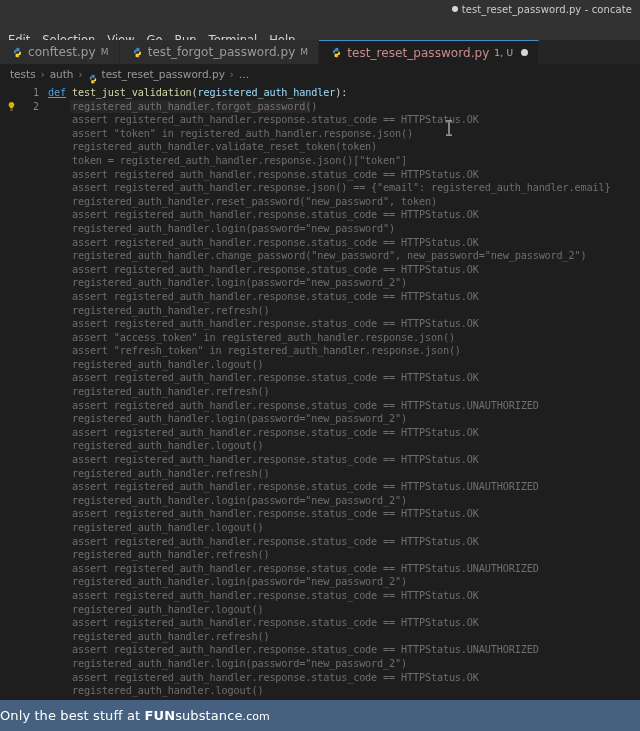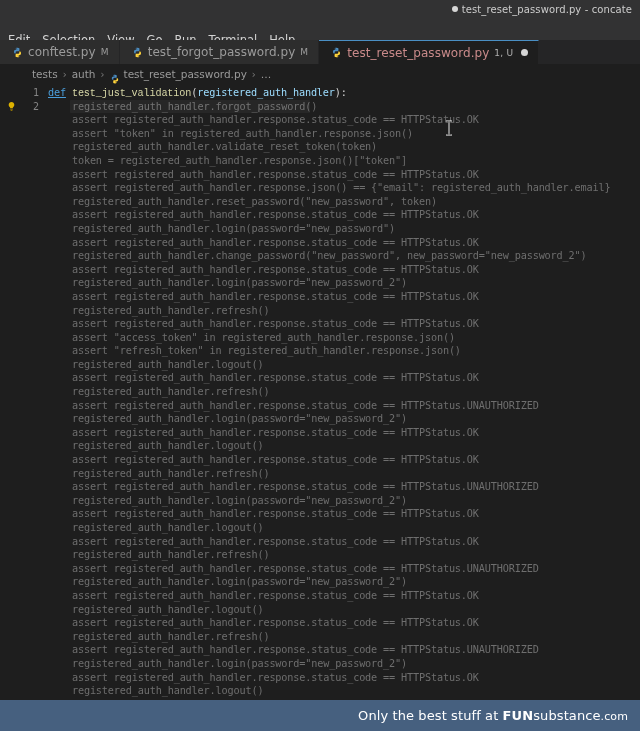--- a/index.html
+++ b/index.html
@@ -131,21 +131,21 @@
     background: #252526;
   }
 
   
   .breadcrumb {
     height: 20px;
     flex: 0 0 20px;
     background: #1e1e1e;
     display: flex;
     align-items: center;
-    padding-left: 32px;
+    padding-left: 10px;
     box-sizing: border-box;
   }
   .crumb {
     font-size: 10.5px;
     color: #9a9a9a;
     cursor: pointer;
     white-space: nowrap;
   }
   .crumb-sep {
     font-size: 10px;
@@ -208,21 +208,21 @@
     font-size: 10.2px;
     white-space: pre;
     letter-spacing: -0.15px;
     color: #6e6e6e;
   }
   .code-line.real {
     color: #d4d4d4;
     font-style: normal;
   }
   .code-line .kw      { color: #4a9edb; font-style: normal; text-decoration: underline; }
-  .code-line .fn      { color: #d6d6a6; font-style: normal; font-family: Liberation Mono, monospace; }
+  .code-line .fn      { color: #d6d6a6; font-style: normal; }
   .code-line .param   { color: #9cdcfe; font-style: normal; }
   .code-line .punct   { color: #d4d4d4; font-style: normal; }
 
   .ghost-selection {
     position: absolute;
     background: rgba(255,255,255,0.045);
     border-radius: 1px;
     pointer-events: none;
   }
 
@@ -233,21 +233,21 @@
     height: 16px;
   }
 
   
   .watermark {
     height: 31px;
     flex: 0 0 31px;
     background: #46607f;
     display: flex;
     align-items: center;
-    justify-content: flex-end;
+    justify-content: flex-start;
     padding-right: 12px;
     box-sizing: border-box;
   }
   .watermark-text {
     font-size: 13px;
     color: #ffffff;
     white-space: nowrap;
     letter-spacing: 0.1px;
   }
   .watermark-text .wm-brand-bold { font-weight: bold; }

